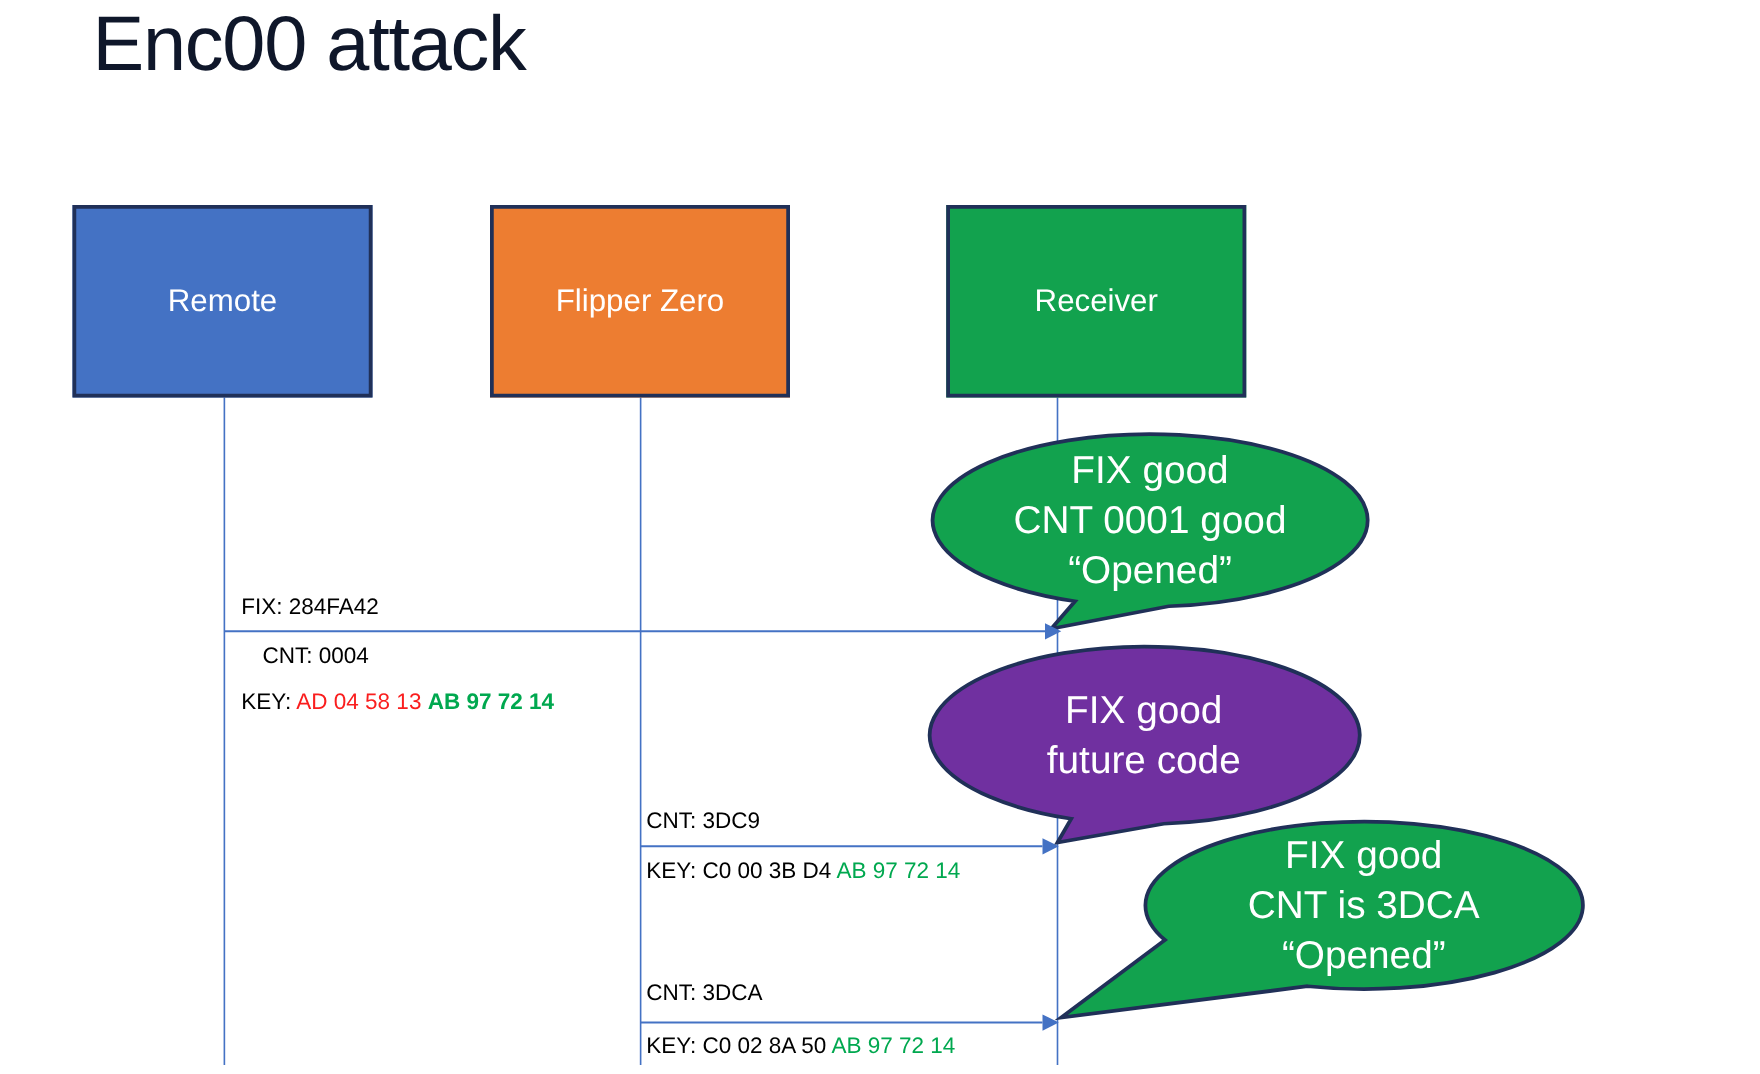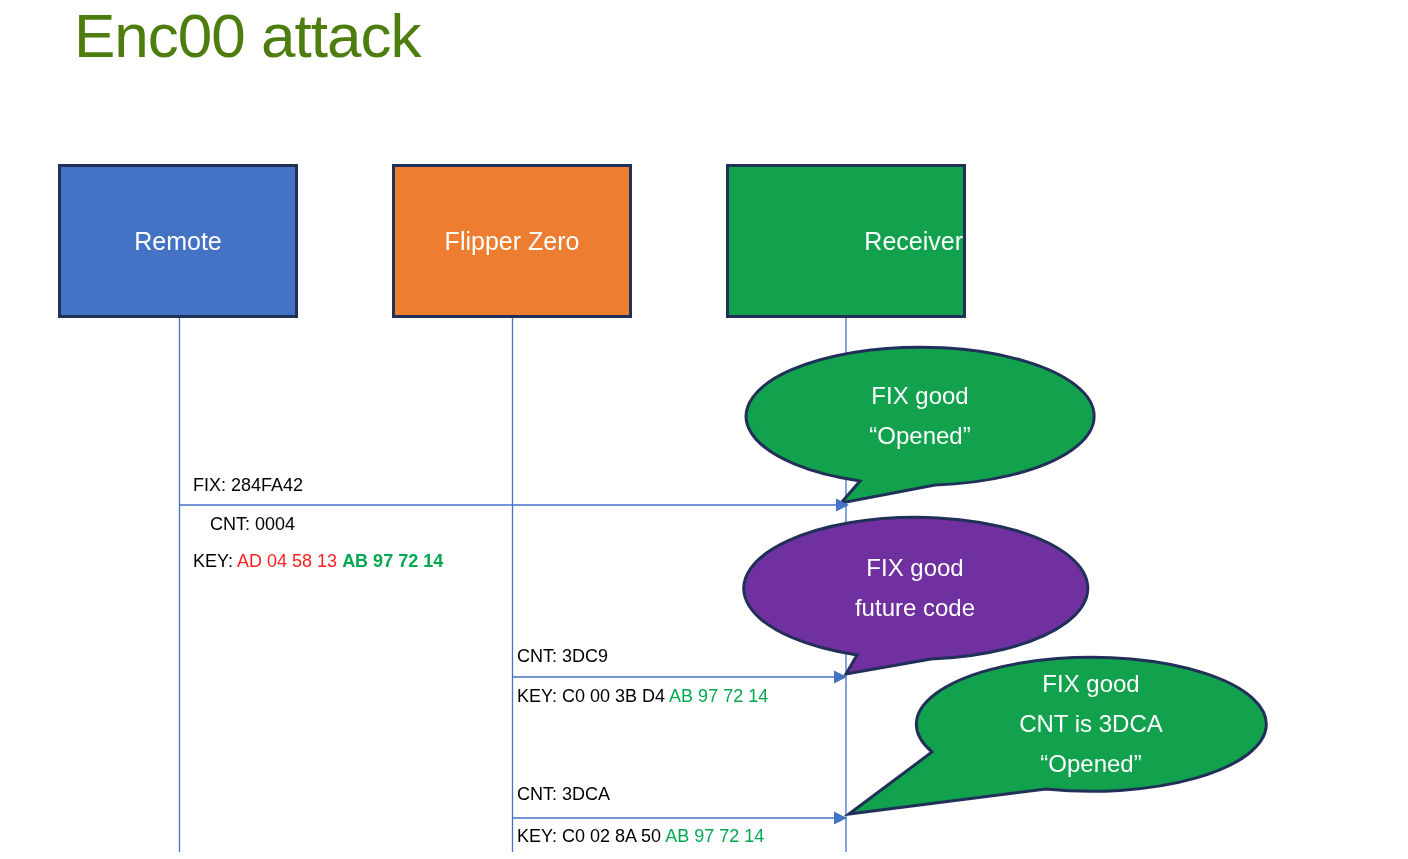--- a/index.html
+++ b/index.html
@@ -2,48 +2,48 @@
 <html><head>
 <meta charset="utf-8">
 <style>
   html,body { margin:0; padding:0; background:#ffffff; }
   .canvas {
     position:relative; width:1408px; height:859px; background:#ffffff;
     font-family:"Liberation Sans", sans-serif; overflow:hidden;
   }
   .page-title {
     position:absolute; left:74px; top:0px; margin:0;
-    font-size:62px; font-weight:300; color:#4d7c0f; letter-spacing:-1px;
+    font-size:62px; font-weight:300; color:#0f172a; letter-spacing:-1px;
     white-space:nowrap;
   }
   .gfx { position:absolute; left:0; top:0; }
   .actor {
     position:absolute; top:164px; width:240px; height:154px;
     display:flex; align-items:center; justify-content:center;
     color:#ffffff; font-size:25px; border:3px solid #203058; box-sizing:border-box;
     white-space:nowrap;
   }
   #actor-remote   { left:58px; }
   #actor-flipper  { left:392px; }
-  #actor-receiver { left:726px;justify-content:flex-end; }
+  #actor-receiver { left:757px; }
   .msg-label {
     position:absolute; font-size:18px; color:#000000; white-space:nowrap; line-height:30px;
   }
   #m1-above { left:193px; top:470px; }
   #m1-cnt   { left:210px; top:509px; }
   #m1-key   { left:193px; top:546px; }
   #m2-above { left:517px; top:641px; }
   #m2-key   { left:517px; top:681px; }
   #m3-above { left:517px; top:779px; }
   #m3-key   { left:517px; top:821px; }
   .key-green-bold { font-weight:700; }
   .callout-text {
     position:absolute; width:340px; height:124px;
     display:flex; flex-direction:column; align-items:center; justify-content:center;
-    color:#ffffff; font-size:24px; line-height:40px; text-align:center; white-space:nowrap;
+    color:#ffffff; font-size:31px; line-height:40px; text-align:center; white-space:nowrap;
   }
   #c1-text { left:750px; top:354px; }
   #c2-text { left:745px; top:526px; }
   #c3-text { left:921px; top:662px; }
 </style>
 </head>
 <body>
 
 <div class="canvas">
 
@@ -84,20 +84,21 @@
   <div class="msg-label" id="m1-key"><span>KEY: </span><span style="color: rgb(250, 30, 30);">AD 04 58 13 </span><span class="key-green-bold" style="color: rgb(0, 168, 79);">AB 97 72 14</span></div>
 
   <div class="msg-label" id="m2-above">CNT: 3DC9</div>
   <div class="msg-label" id="m2-key"><span>KEY: C0 00 3B D4 </span><span style="color: rgb(0, 168, 79);">AB 97 72 14</span></div>
 
   <div class="msg-label" id="m3-above">CNT: 3DCA</div>
   <div class="msg-label" id="m3-key"><span>KEY: C0 02 8A 50 </span><span style="color: rgb(0, 168, 79);">AB 97 72 14</span></div>
 
   <div class="callout-text" id="c1-text">
     <span>FIX good</span>
+    <span>CNT 0001 good</span>
     <span>“Opened”</span>
   </div>
   <div class="callout-text" id="c2-text">
     <span>FIX good</span>
     <span>future code</span>
   </div>
   <div class="callout-text" id="c3-text">
     <span>FIX good</span>
     <span>CNT is 3DCA</span>
     <span>“Opened”</span>

